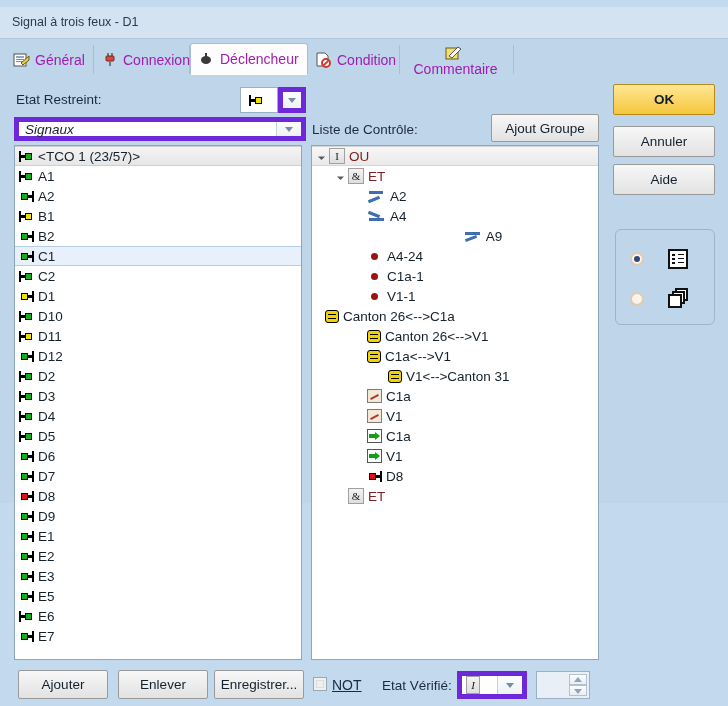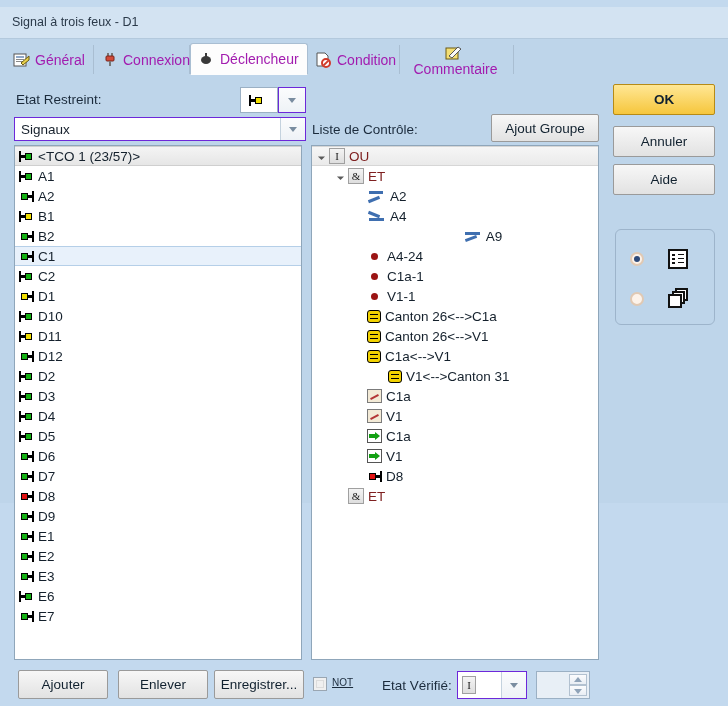--- a/index.html
+++ b/index.html
@@ -80,23 +80,24 @@
     position: absolute;
     font-size: 13.5px;
     color: #1b2b3c;
     white-space: nowrap;
   }
 
   .combo {
     position: absolute;
     box-sizing: border-box;
     background: #fff;
-    border: 1px solid #6d28d9;
+    border: 5px solid #6d28d9;
     display: flex;
     align-items: center;
+    font-style: italic;
   }
   .combo .ctext {
     flex: 1 1 auto;
     padding-left: 6px;
     font-size: 13.5px;
     color: #16202c;
     white-space: nowrap;
     overflow: hidden;
   }
   .combo .carrow {
@@ -656,20 +657,28 @@
       </div>
       <div class="lrow">
         <span class="sig r">
           <span class="post"></span>
           <span class="arm"></span>
           <span class="bulb" style="background:#12b012;"></span>
         </span>
         <span class="ltxt">E3</span>
       </div>
       <div class="lrow">
+        <span class="sig r">
+          <span class="post"></span>
+          <span class="arm"></span>
+          <span class="bulb" style="background:#12b012;"></span>
+        </span>
+        <span class="ltxt">E5</span>
+      </div>
+      <div class="lrow">
         <span class="sig l">
           <span class="post"></span>
           <span class="arm"></span>
           <span class="bulb" style="background:#12b012;"></span>
         </span>
         <span class="ltxt">E6</span>
       </div>
       <div class="lrow">
         <span class="sig r">
           <span class="post"></span>
@@ -723,21 +732,21 @@
       <div class="trow" style="padding-left: 42px;">
         <span class="expander"></span>
         <span class="dot"></span>
         <span class="ttxt">C1a-1</span>
       </div>
       <div class="trow" style="padding-left: 42px;">
         <span class="expander"></span>
         <span class="dot"></span>
         <span class="ttxt">V1-1</span>
       </div>
-      <div class="trow" style="padding-left: 42px;">
+      <div class="trow" style="">
         <span class="expander"></span>
         <span class="chip"></span>
         <span class="ttxt">Canton 26&lt;--&gt;C1a</span>
       </div>
       <div class="trow" style="padding-left: 42px;">
         <span class="expander"></span>
         <span class="chip"></span>
         <span class="ttxt">Canton 26&lt;--&gt;V1</span>
       </div>
       <div class="trow" style="padding-left: 42px;">
@@ -794,21 +803,21 @@
     <span>Ajouter</span>
   </div>
   <div class="btn" style="left:118px; top:663px; width:90px; height:29px;">
     <span>Enlever</span>
   </div>
   <div class="btn" style="left:214px; top:663px; width:90px; height:29px;">
     <span>Enregistrer...</span>
   </div>
 
   <div class="cbx" style="left:313px; top:670px;"></div>
-  <div class="lbl" style="left:332px; top:670px; font-size:10px;text-decoration:underline;">
+  <div class="lbl" style="left:332px; top:670px; font-size:14px;text-decoration:underline;">
     <span>NOT</span>
   </div>
 
   <div class="lbl" style="left:382px; top:671px;">
     <span>Etat Vérifié:</span>
   </div>
 
   <div class="combo" style="left:457px; top:664px; width:70px; height:28px;">
     <span class="opbox" style="margin-left:4px; width:14px; height:18px; line-height:16px;">I</span>
     <span class="ctext"></span>

